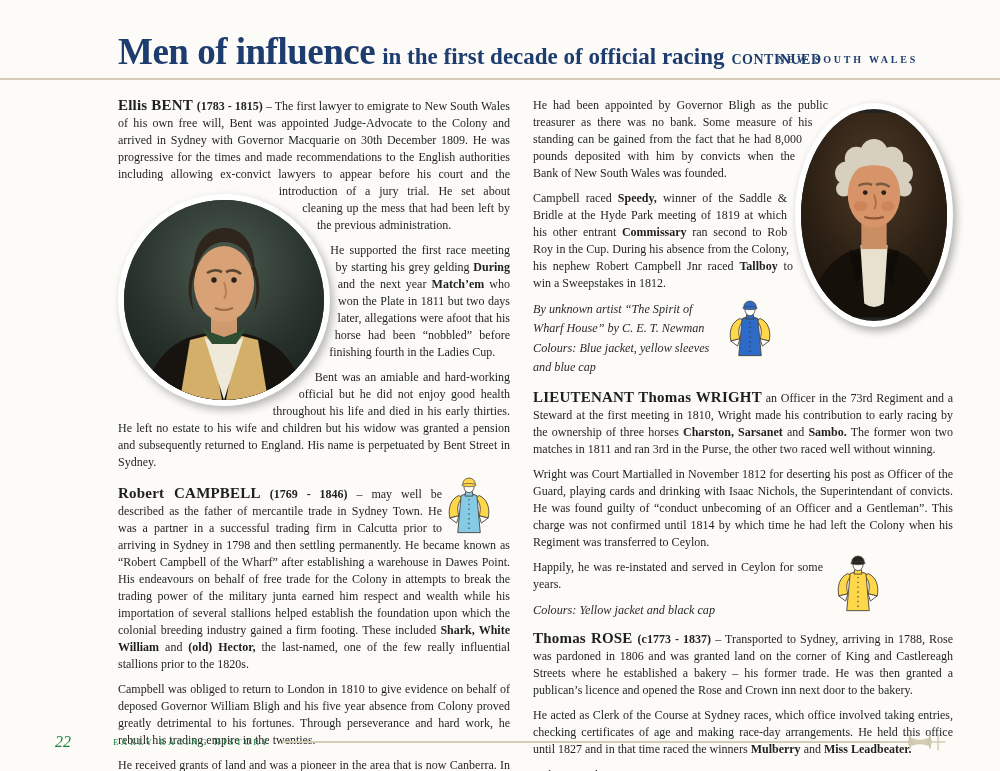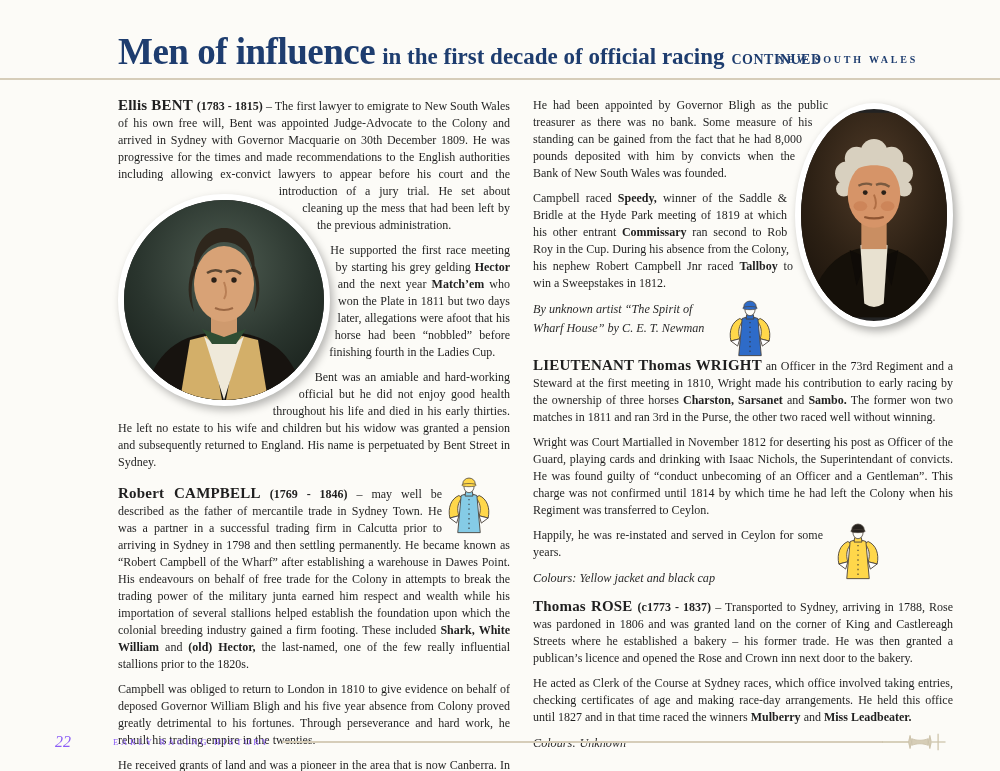--- a/index.html
+++ b/index.html
@@ -40,21 +40,21 @@
   .captions-bent{clear:left;margin:4px 0 4px 112px;}
   .captions-bent .silks{float:right;margin:-4px 14px 0 0;}
   .captions-campbell{margin:2px 0 4px 0;}
   .captions-campbell .silks{float:right;margin:-2px 4px 0 8px;}
   .silks-wright{float:right;margin:-6px 68px 0 8px;}
   .clear-l{clear:left;margin-top:10px !important;}
   .clear-b{clear:both;margin-top:12px !important;}
   .gap-top{margin-top:10px !important;}
 
   
-  footer{position:absolute;left:55px;right:52px;top:731px;display:flex;align-items:center;color:#8b5cf6;}
+  footer{position:absolute;left:55px;right:52px;top:731px;display:flex;align-items:center;color:#15803d;}
   .pagenum{font-style:italic;font-size:16px;width:58px;}
   .footlabel{font-size:8.6px;letter-spacing:2.8px;margin-right:12px;white-space:nowrap;text-align:right;}
   .footline{flex:1;height:2px;background:#d6cdb9;}
   .ornament{display:flex;margin-left:-1px;}
 </style>
 </head>
 <body>
 
 <div class="page">
 
@@ -89,21 +89,21 @@
         <path d="M83,73 q8,-5 15,-1" stroke="#5a4632" stroke-width="2.6" fill="none"></path>
         <path d="M102,72 q8,-4 15,2" stroke="#5a4632" stroke-width="2.6" fill="none"></path>
         <circle cx="90" cy="80" r="2.7" fill="#2b2118"></circle>
         <circle cx="110" cy="80" r="2.7" fill="#2b2118"></circle>
         <path d="M100,82 q4,11 0,17" stroke="#b97f55" stroke-width="2" fill="none"></path>
         <path d="M91,108 q9,4 18,0" stroke="#9c6844" stroke-width="2.2" fill="none"></path>
       </svg>
     </div>
 
     <p><span class="name">Ellis BENT </span><span class="b">(1783 - 1815)</span><span> – The first lawyer to emigrate to New South Wales of his own free will, Bent was appointed Judge-Advocate to the Colony and arrived in Sydney with Governor Macquarie on 30th December 1809. He was progressive for the times and made recommendations to the English authorities including allowing ex-convict lawyers to appear before his court and the introduction of a jury trial. He set about cleaning up the mess that had been left by the previous administration.</span></p>
-    <p><span>He supported the first race meeting by starting his grey gelding </span><span class="b">Hector</span><span> and the next year </span><span class="b">Match’em</span><span> who won the Plate in 1811 but two days later, allegations were afoot that his horse had been “nobbled” before finishing fourth in the Ladies Cup.</span></p>
+    <p><span>He supported the first race meeting by starting his grey gelding </span><span class="b">During</span><span> and the next year </span><span class="b">Match’em</span><span> who won the Plate in 1811 but two days later, allegations were afoot that his horse had been “nobbled” before finishing fourth in the Ladies Cup.</span></p>
     <p>Bent was an amiable and hard-working official but he did not enjoy good health throughout his life and died in his early thirties. He left no estate to his wife and children but his widow was granted a pension and subsequently returned to England. His name is perpetuated by Bent Street in Sydney.</p>
 
     <div class="captions captions-bent">
       <span class="silks">
           <svg width="54" height="59" viewBox="0 0 96 104">
             <g stroke="#4a423a" stroke-width="1.6" stroke-linejoin="round">
               <path d="M30,36 C16,42 10,58 14,76 L30,72 C26,60 28,48 36,40 Z" fill="#ffd74a"></path>
               <path d="M66,36 C80,42 86,58 82,76 L66,72 C70,60 68,48 60,40 Z" fill="#ffd74a"></path>
               <path d="M14,76 L30,72 L26,85 Z" fill="#ffffff"></path>
               <path d="M82,76 L66,72 L70,85 Z" fill="#ffffff"></path>
@@ -176,20 +176,21 @@
               <path d="M34,36 Q48,30 62,36 L68,102 L28,102 Z" fill="#2e6bc8"></path>
               <path d="M42,29 L54,29 L55,37 L41,37 Z" fill="#2e6bc8"></path>
             </g>
             <line x1="48" y1="42" x2="48" y2="98" stroke="#333" stroke-width="1.8" stroke-dasharray="2.5 6"></line>
             <ellipse cx="48" cy="20" rx="9" ry="11" fill="#fdfcf8" stroke="#4a423a" stroke-width="1.4"></ellipse>
             <path d="M37,15 A11,10 0 0 1 59,15 L59,17 L37,17 Z" fill="#2e6bc8" stroke="#4a423a" stroke-width="1.4"></path>
             <ellipse cx="48" cy="17.5" rx="13" ry="2.8" fill="#2e6bc8" stroke="#4a423a" stroke-width="1.2"></ellipse>
           </svg>
         </span>
       <div class="caption">By unknown artist “The Spirit of Wharf House” by C. E. T. Newman</div>
+      <div class="caption">Colours: Blue jacket, yellow sleeves and blue cap</div>
     </div>
 
     <p class="clear-b"><span class="name">LIEUTENANT Thomas WRIGHT</span><span> an Officer in the 73rd Regiment and a Steward at the first meeting in 1810, Wright made his contribution to early racing by the ownership of three horses </span><span class="b">Charston, Sarsanet</span><span> and </span><span class="b">Sambo.</span><span> The former won two matches in 1811 and ran 3rd in the Purse, the other two raced well without winning.</span></p>
     <p>Wright was Court Martialled in November 1812 for deserting his post as Officer of the Guard, playing cards and drinking with Isaac Nichols, the Superintendant of convicts. He was found guilty of “conduct unbecoming of an Officer and a Gentleman”. This charge was not confirmed until 1814 by which time he had left the Colony when his Regiment was transferred to Ceylon.</p>
     <span class="silks silks-wright">
         <svg width="54" height="59" viewBox="0 0 96 104">
           <g stroke="#4a423a" stroke-width="1.6" stroke-linejoin="round">
             <path d="M30,36 C16,42 10,58 14,76 L30,72 C26,60 28,48 36,40 Z" fill="#ffd74a"></path>
             <path d="M66,36 C80,42 86,58 82,76 L66,72 C70,60 68,48 60,40 Z" fill="#ffd74a"></path>
             <path d="M14,76 L30,72 L26,85 Z" fill="#ffffff"></path>

